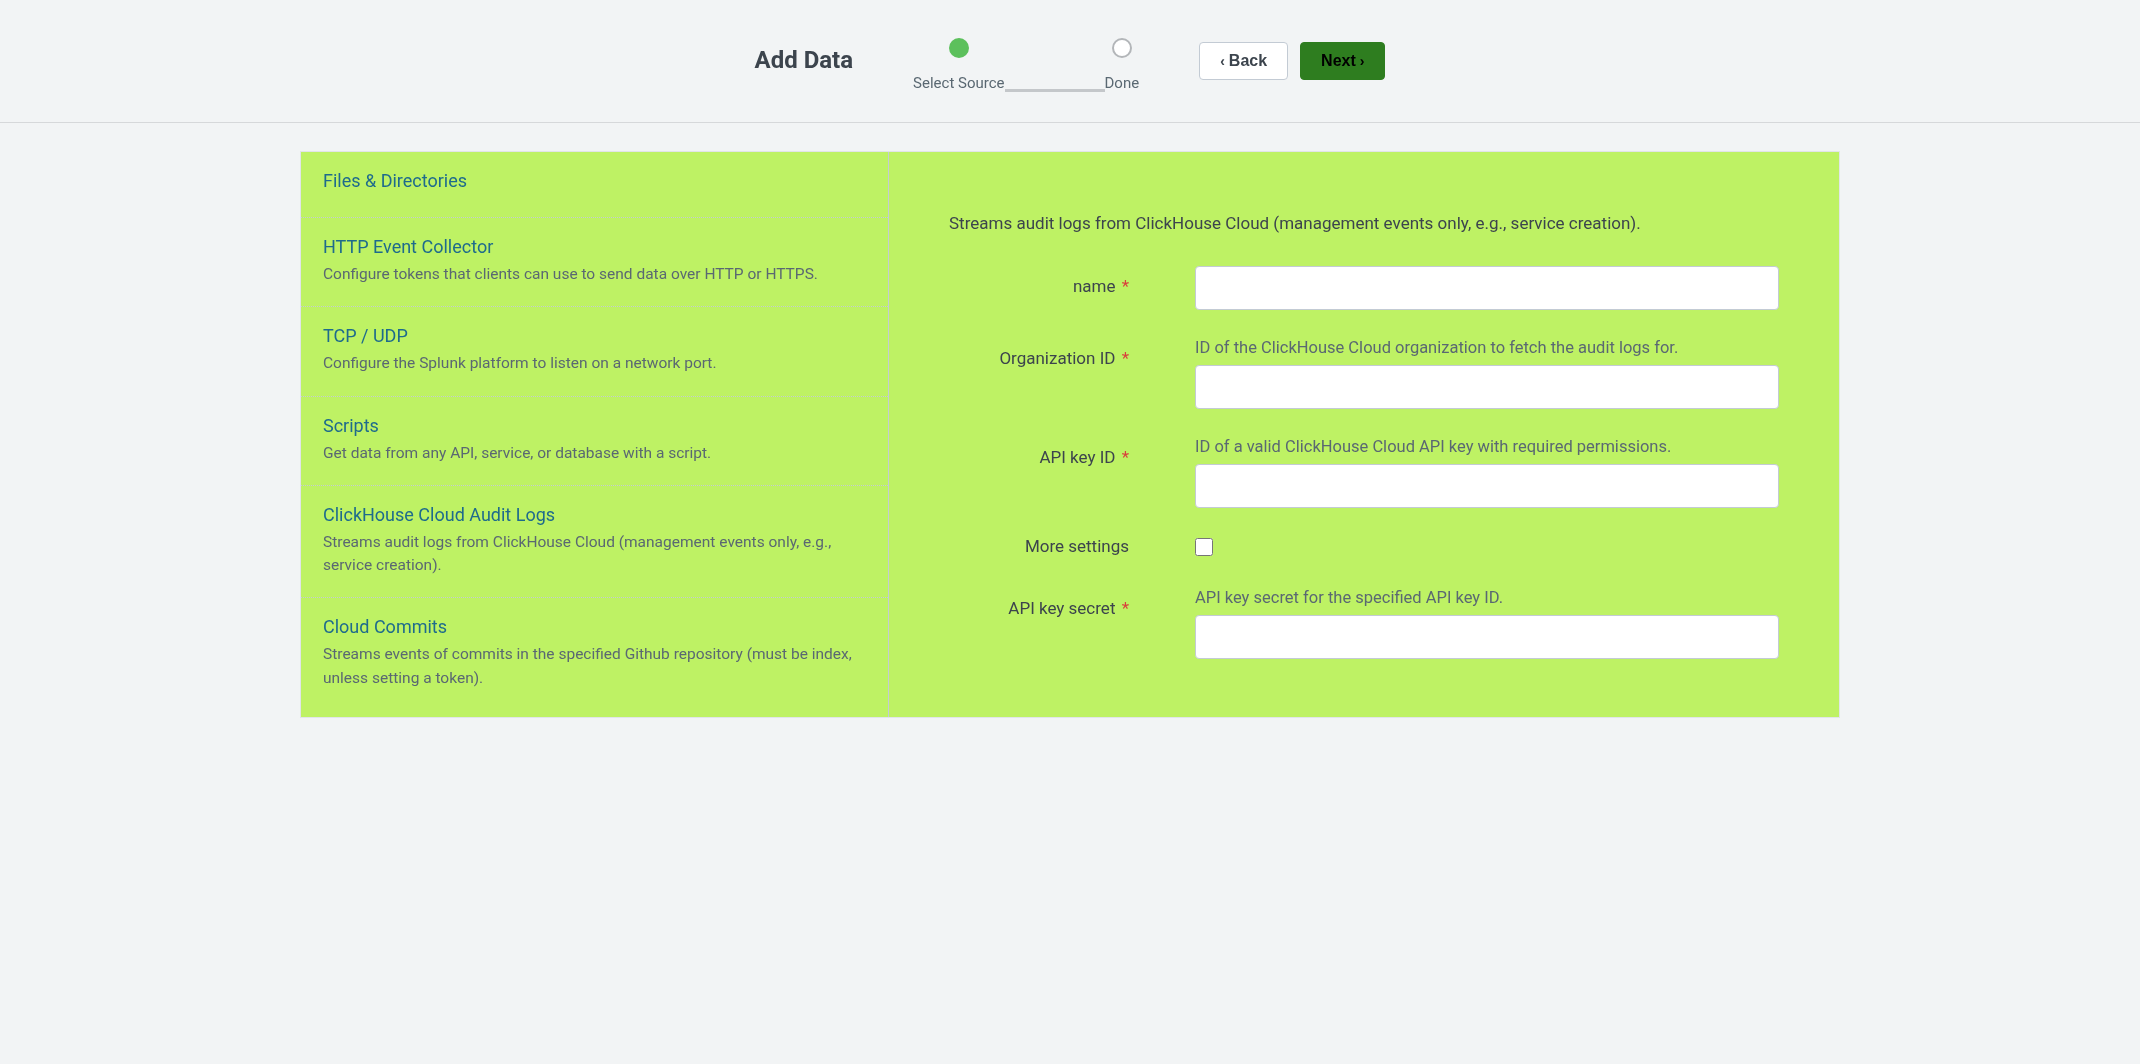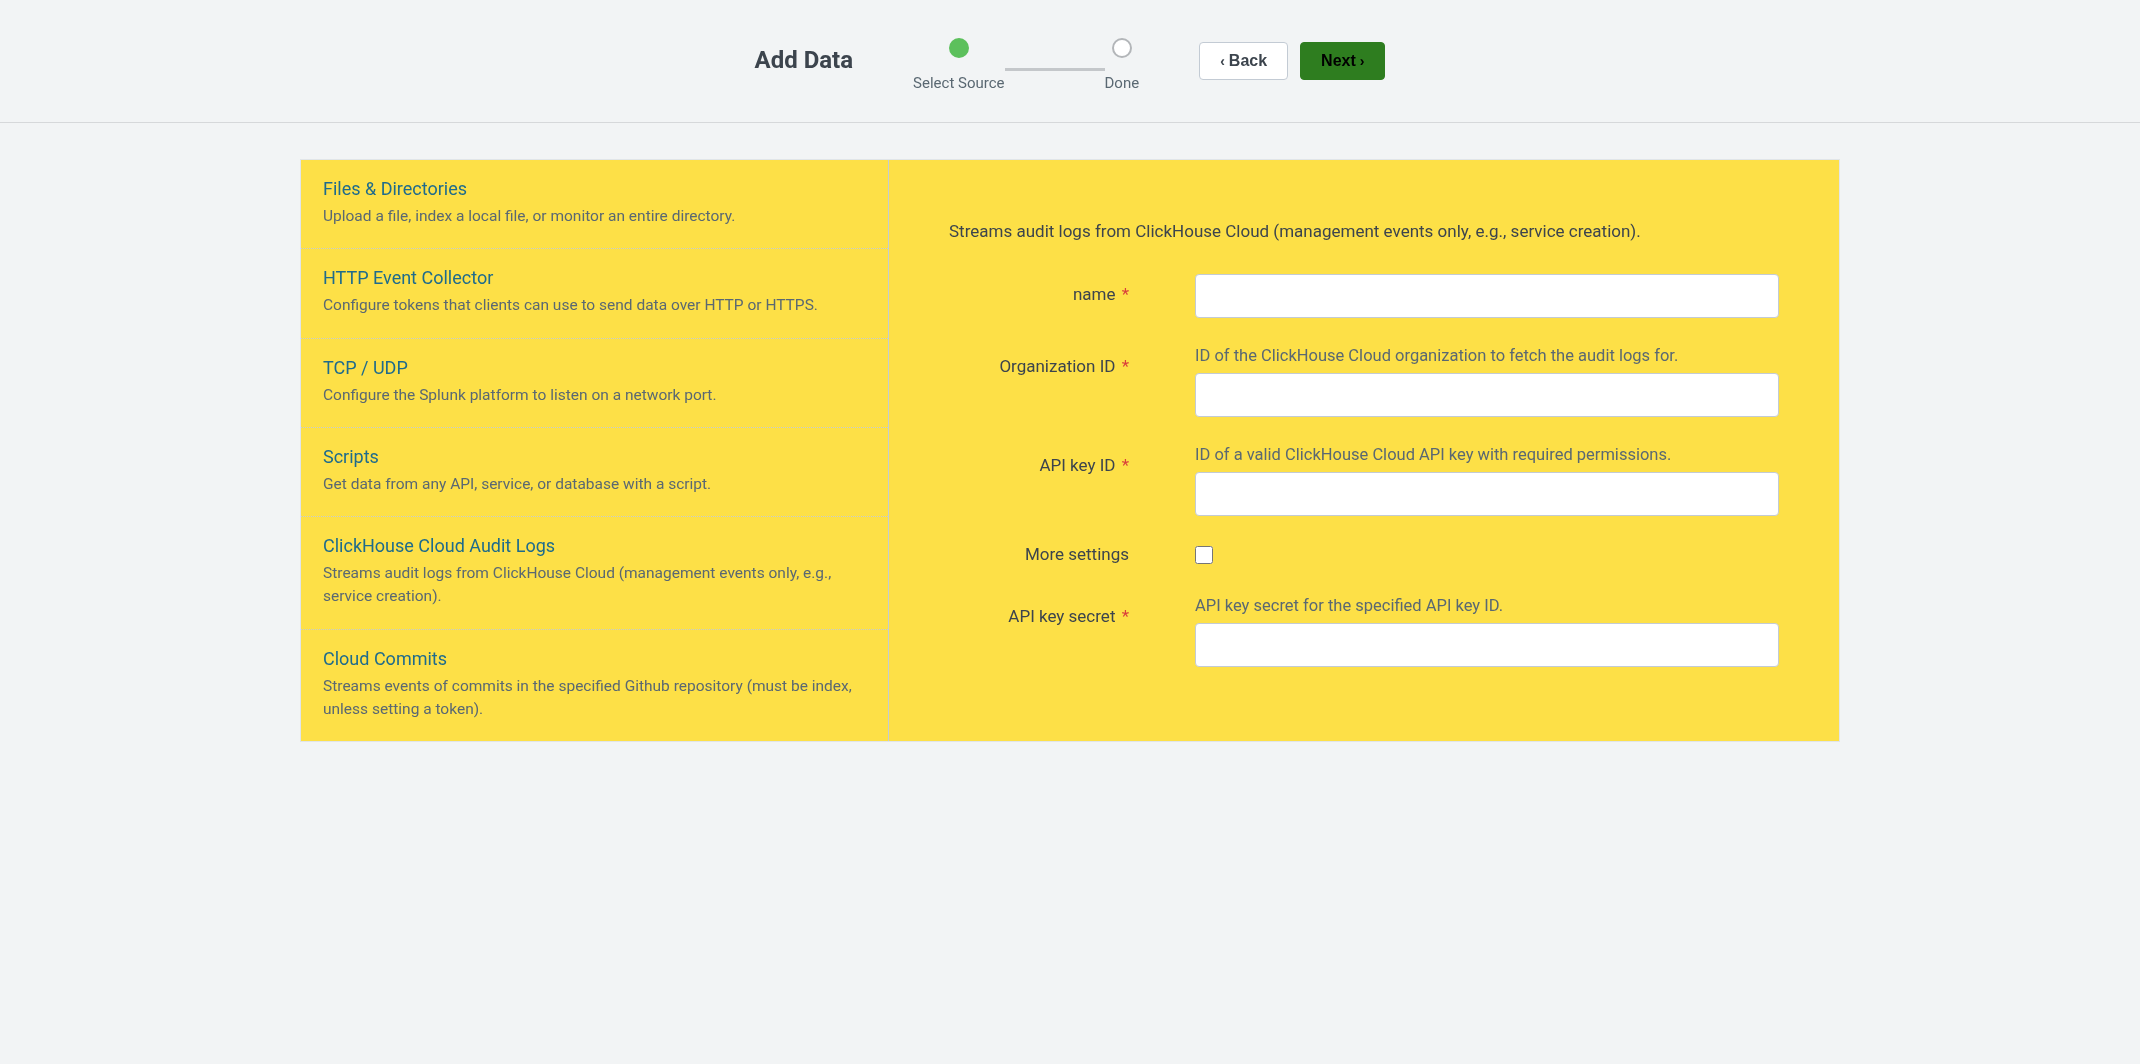--- a/index.html
+++ b/index.html
@@ -22,21 +22,21 @@
       gap: 60px;
     }
     .page-title {
       font-size: 24px;
       font-weight: 700;
       color: #3c444d;
       margin-top: 16px;
     }
     .stepper {
       display: flex;
-      align-items: center;
+      align-items: flex-end;
       gap: 0;
       margin-top: 8px;
     }
     .step {
       display: flex;
       flex-direction: column;
       align-items: center;
       position: relative;
     }
     .step-circle {
@@ -90,24 +90,24 @@
     }
     .chevron {
       font-size: 14px;
       font-weight: 700;
     }
     .content-wrapper {
       padding: 24px 20px;
     }
     .content {
       display: flex;
-      background: #fde047;
+      background: #bef264;
       border: 1px solid #e1e5e8;
       max-width: 1540px;
-      margin: 12px auto;
+      margin: 4px auto;
     }
     .sidebar {
       width: 588px;
       border-right: 1px solid #c3cbd4;
     }
     .source-item {
       padding: 18px 22px 20px 22px;
       border-bottom: 1px dotted #c3cbd4;
       cursor: pointer;
     }
@@ -209,21 +209,20 @@
     </button>
   </div>
 </div>
 
 <div class="content-wrapper">
   <div class="content">
 
     <div class="sidebar">
       <div class="source-item">
         <div class="source-title">Files &amp; Directories</div>
-        <div class="source-desc">Upload a file, index a local file, or monitor an entire directory.</div>
       </div>
       <div class="source-item">
         <div class="source-title">HTTP Event Collector</div>
         <div class="source-desc">Configure tokens that clients can use to send data over HTTP or HTTPS.</div>
       </div>
       <div class="source-item">
         <div class="source-title">TCP / UDP</div>
         <div class="source-desc">Configure the Splunk platform to listen on a network port.</div>
       </div>
       <div class="source-item">

